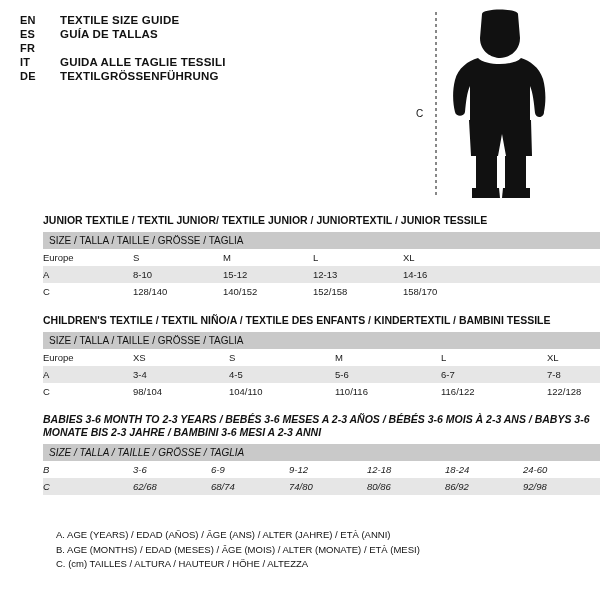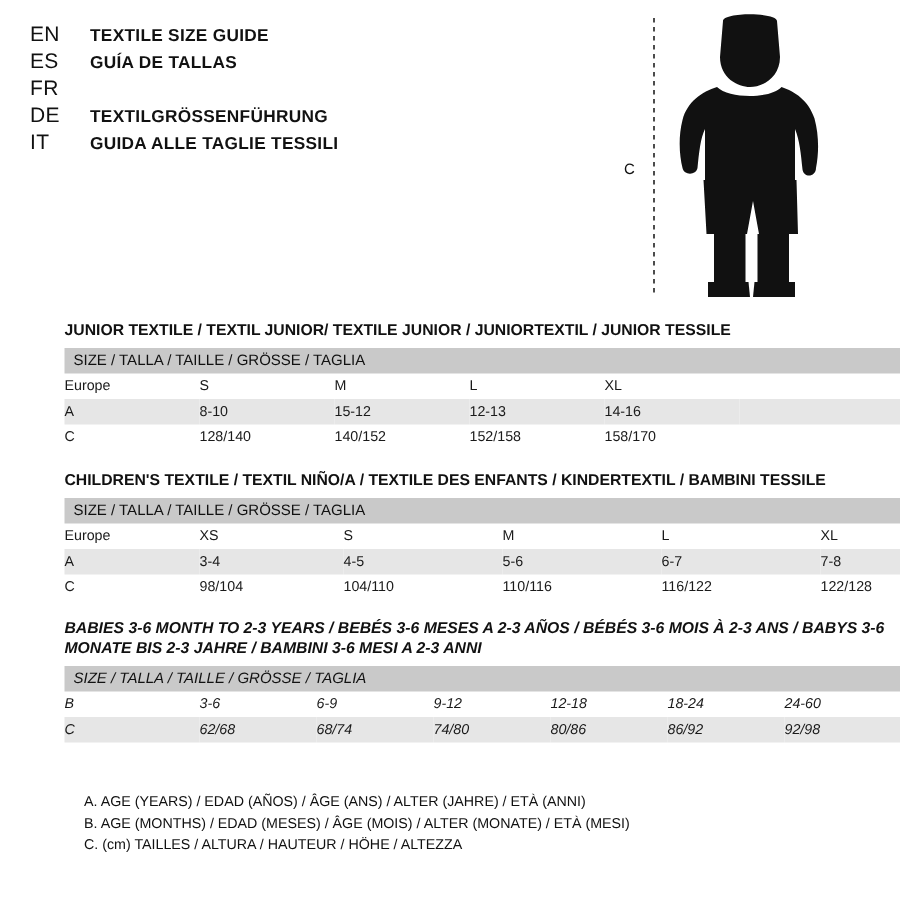--- a/index.html
+++ b/index.html
@@ -29,22 +29,22 @@
     top: 14px;
     width: 420px;
   }
   .header-row {
     display: flex;
     align-items: baseline;
     margin-bottom: 2px;
   }
   .lang-code {
     width: 40px;
-    font-size: 14px;
-    font-weight: normal;
+    font-size: 11px;
+    font-weight: bold;
     letter-spacing: 0.2px;
     color: #111;
   }
   .lang-title {
     font-size: 11.5px;
     font-weight: bold;
     letter-spacing: 0.2px;
     color: #111;
   }
 
@@ -133,26 +133,26 @@
       <span class="lang-title">TEXTILE SIZE GUIDE</span>
     </div>
     <div class="header-row">
       <span class="lang-code">ES</span>
       <span class="lang-title">GUÍA DE TALLAS</span>
     </div>
     <div class="header-row">
       <span class="lang-code">FR</span>
     </div>
     <div class="header-row">
+      <span class="lang-code">IT</span>
+      <span class="lang-title">GUIDA ALLE TAGLIE TESSILI</span>
+    </div>
+    <div class="header-row">
       <span class="lang-code">DE</span>
       <span class="lang-title">TEXTILGRÖSSENFÜHRUNG</span>
-    </div>
-    <div class="header-row">
-      <span class="lang-code">IT</span>
-      <span class="lang-title">GUIDA ALLE TAGLIE TESSILI</span>
     </div>
   </div>
 
   <div class="figure">
     <svg width="150" height="195" viewBox="0 0 150 195">
 
       <path fill="#111111" d="M60 6 C60 0 96 0 96 6 L98 30 C98 44 86 50 78 50 C70 50 58 44 58 30 Z"></path>
 
       <path fill="#111111" d="M56 50 C46 53 36 60 33 72 C30 84 31 96 33 104 C34 109 42 109 43 104 C44 94 45 84 48 78 L48 112 L108 112 L108 78 C111 85 112 95 113 105 C114 111 122 110 122 104 C124 94 124 82 121 71 C117 59 108 53 99 50 C92 58 64 58 56 50 Z"></path>
 

